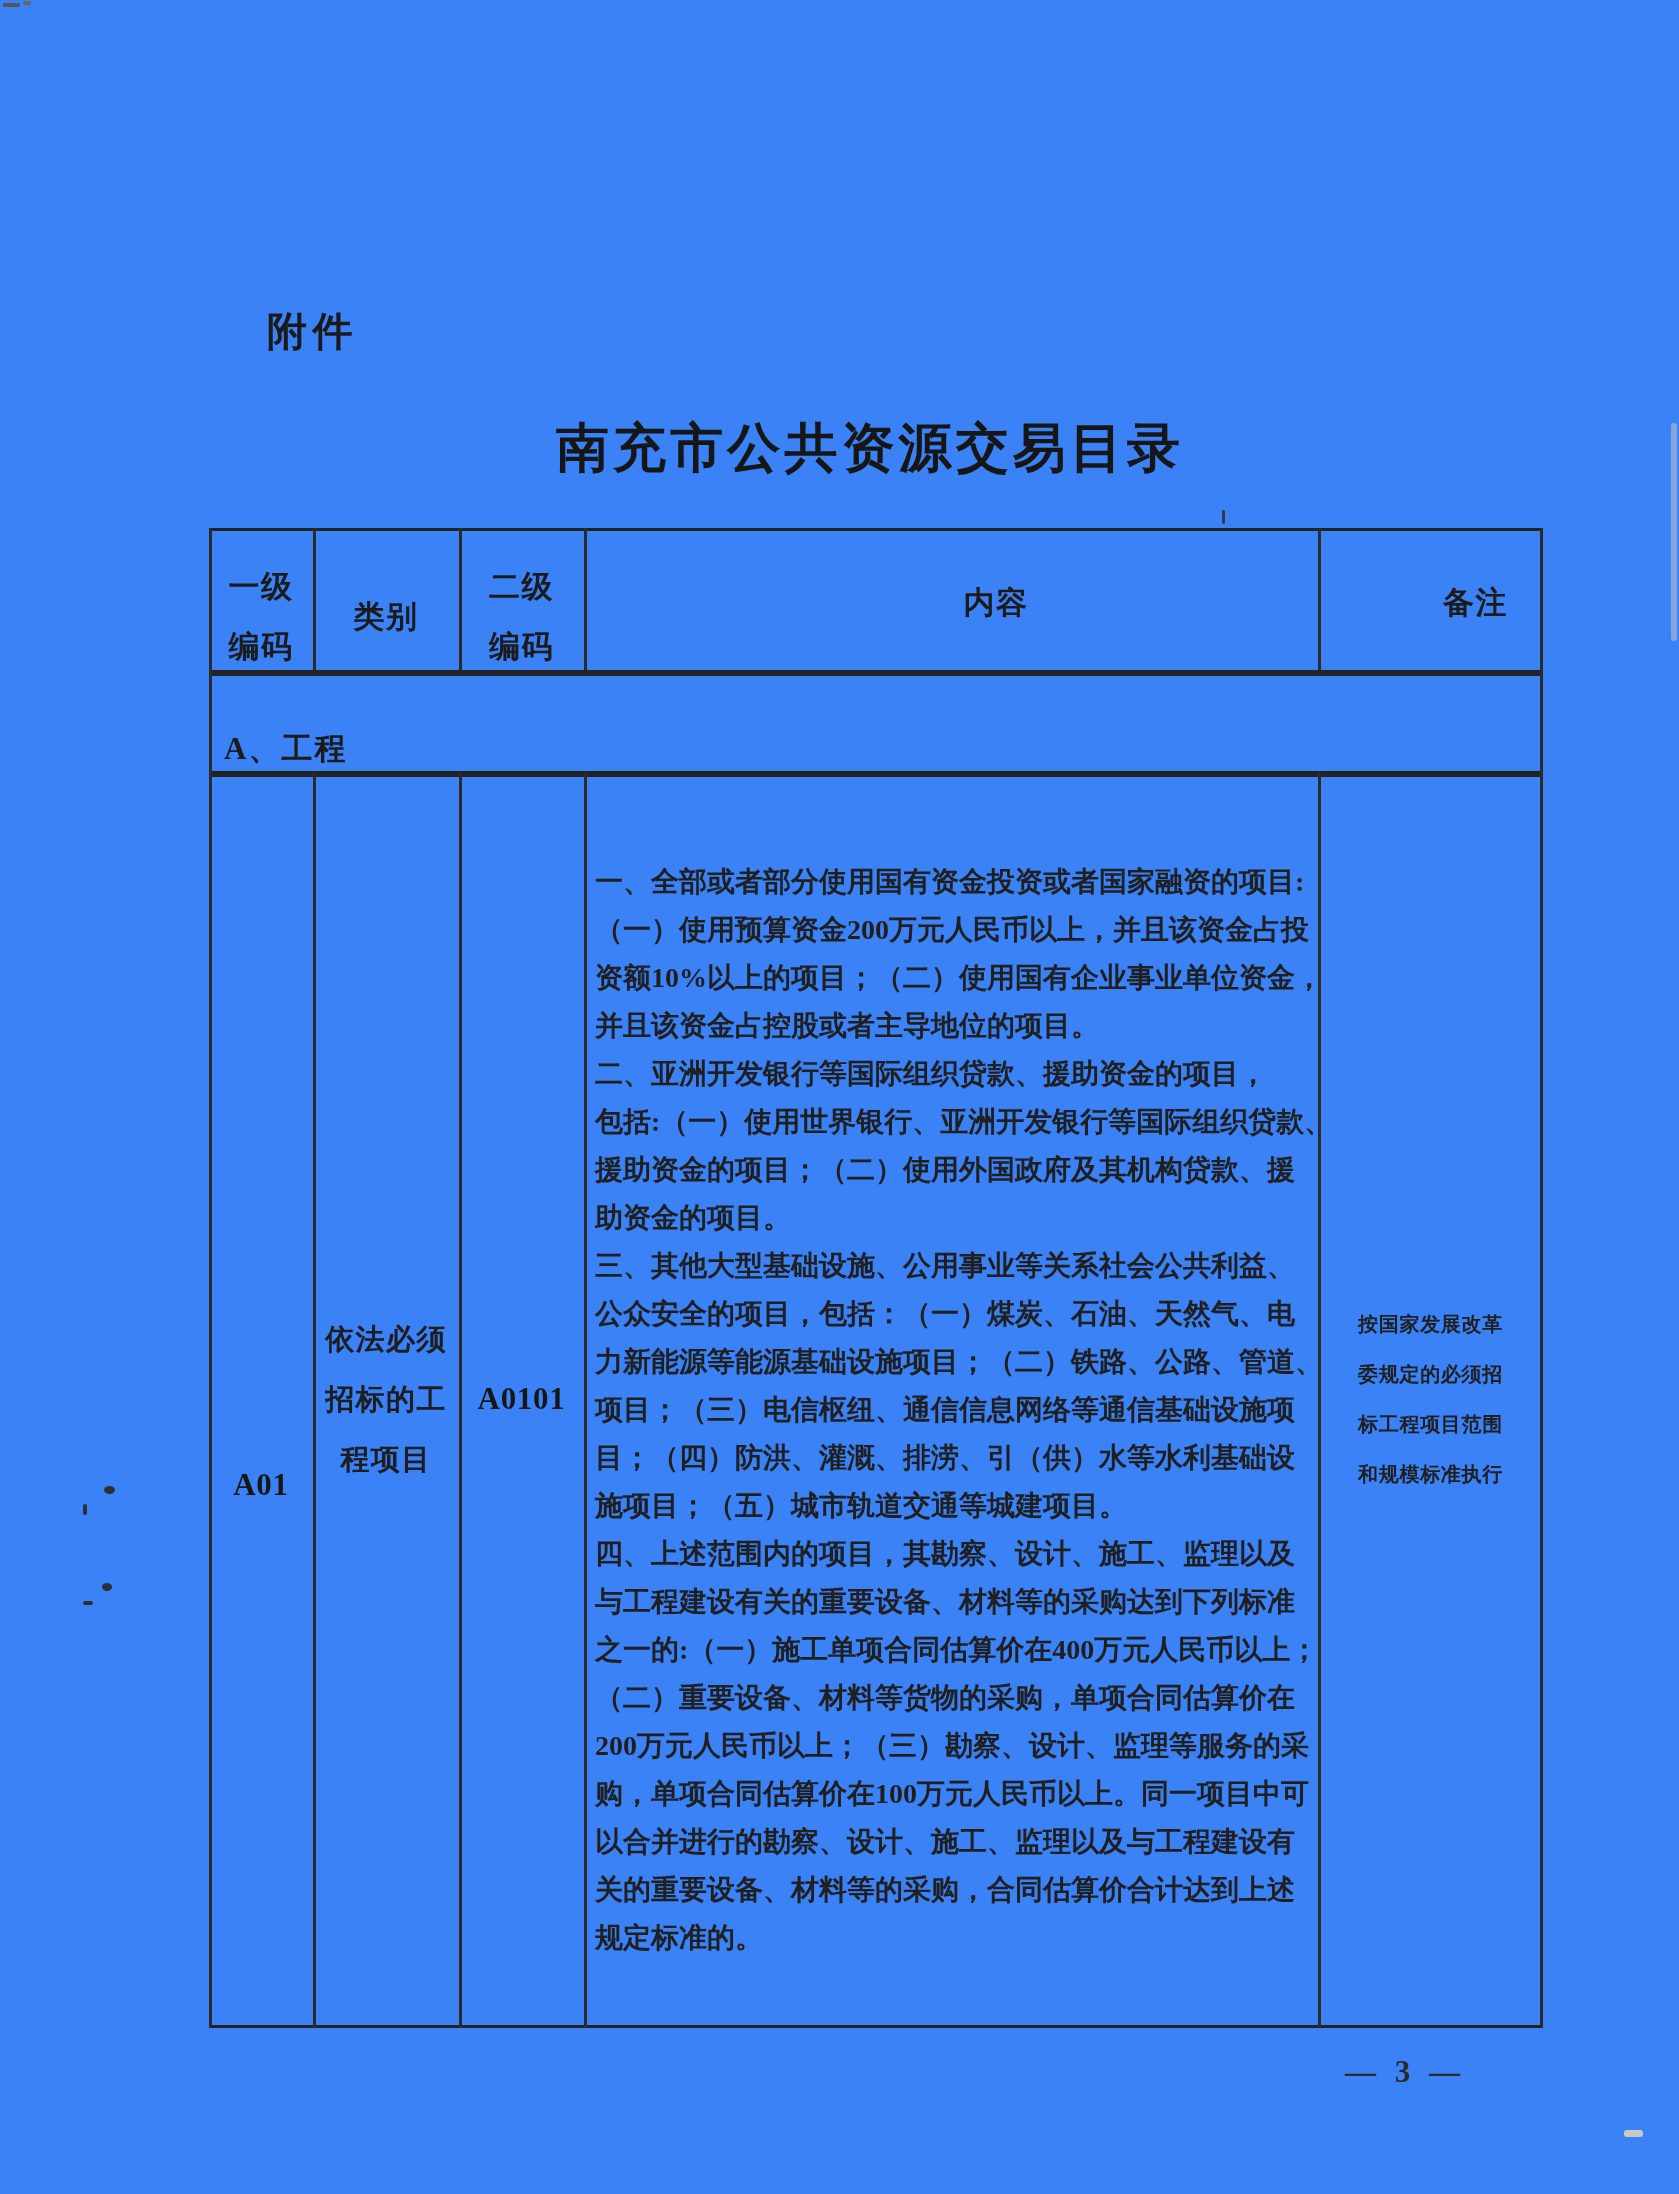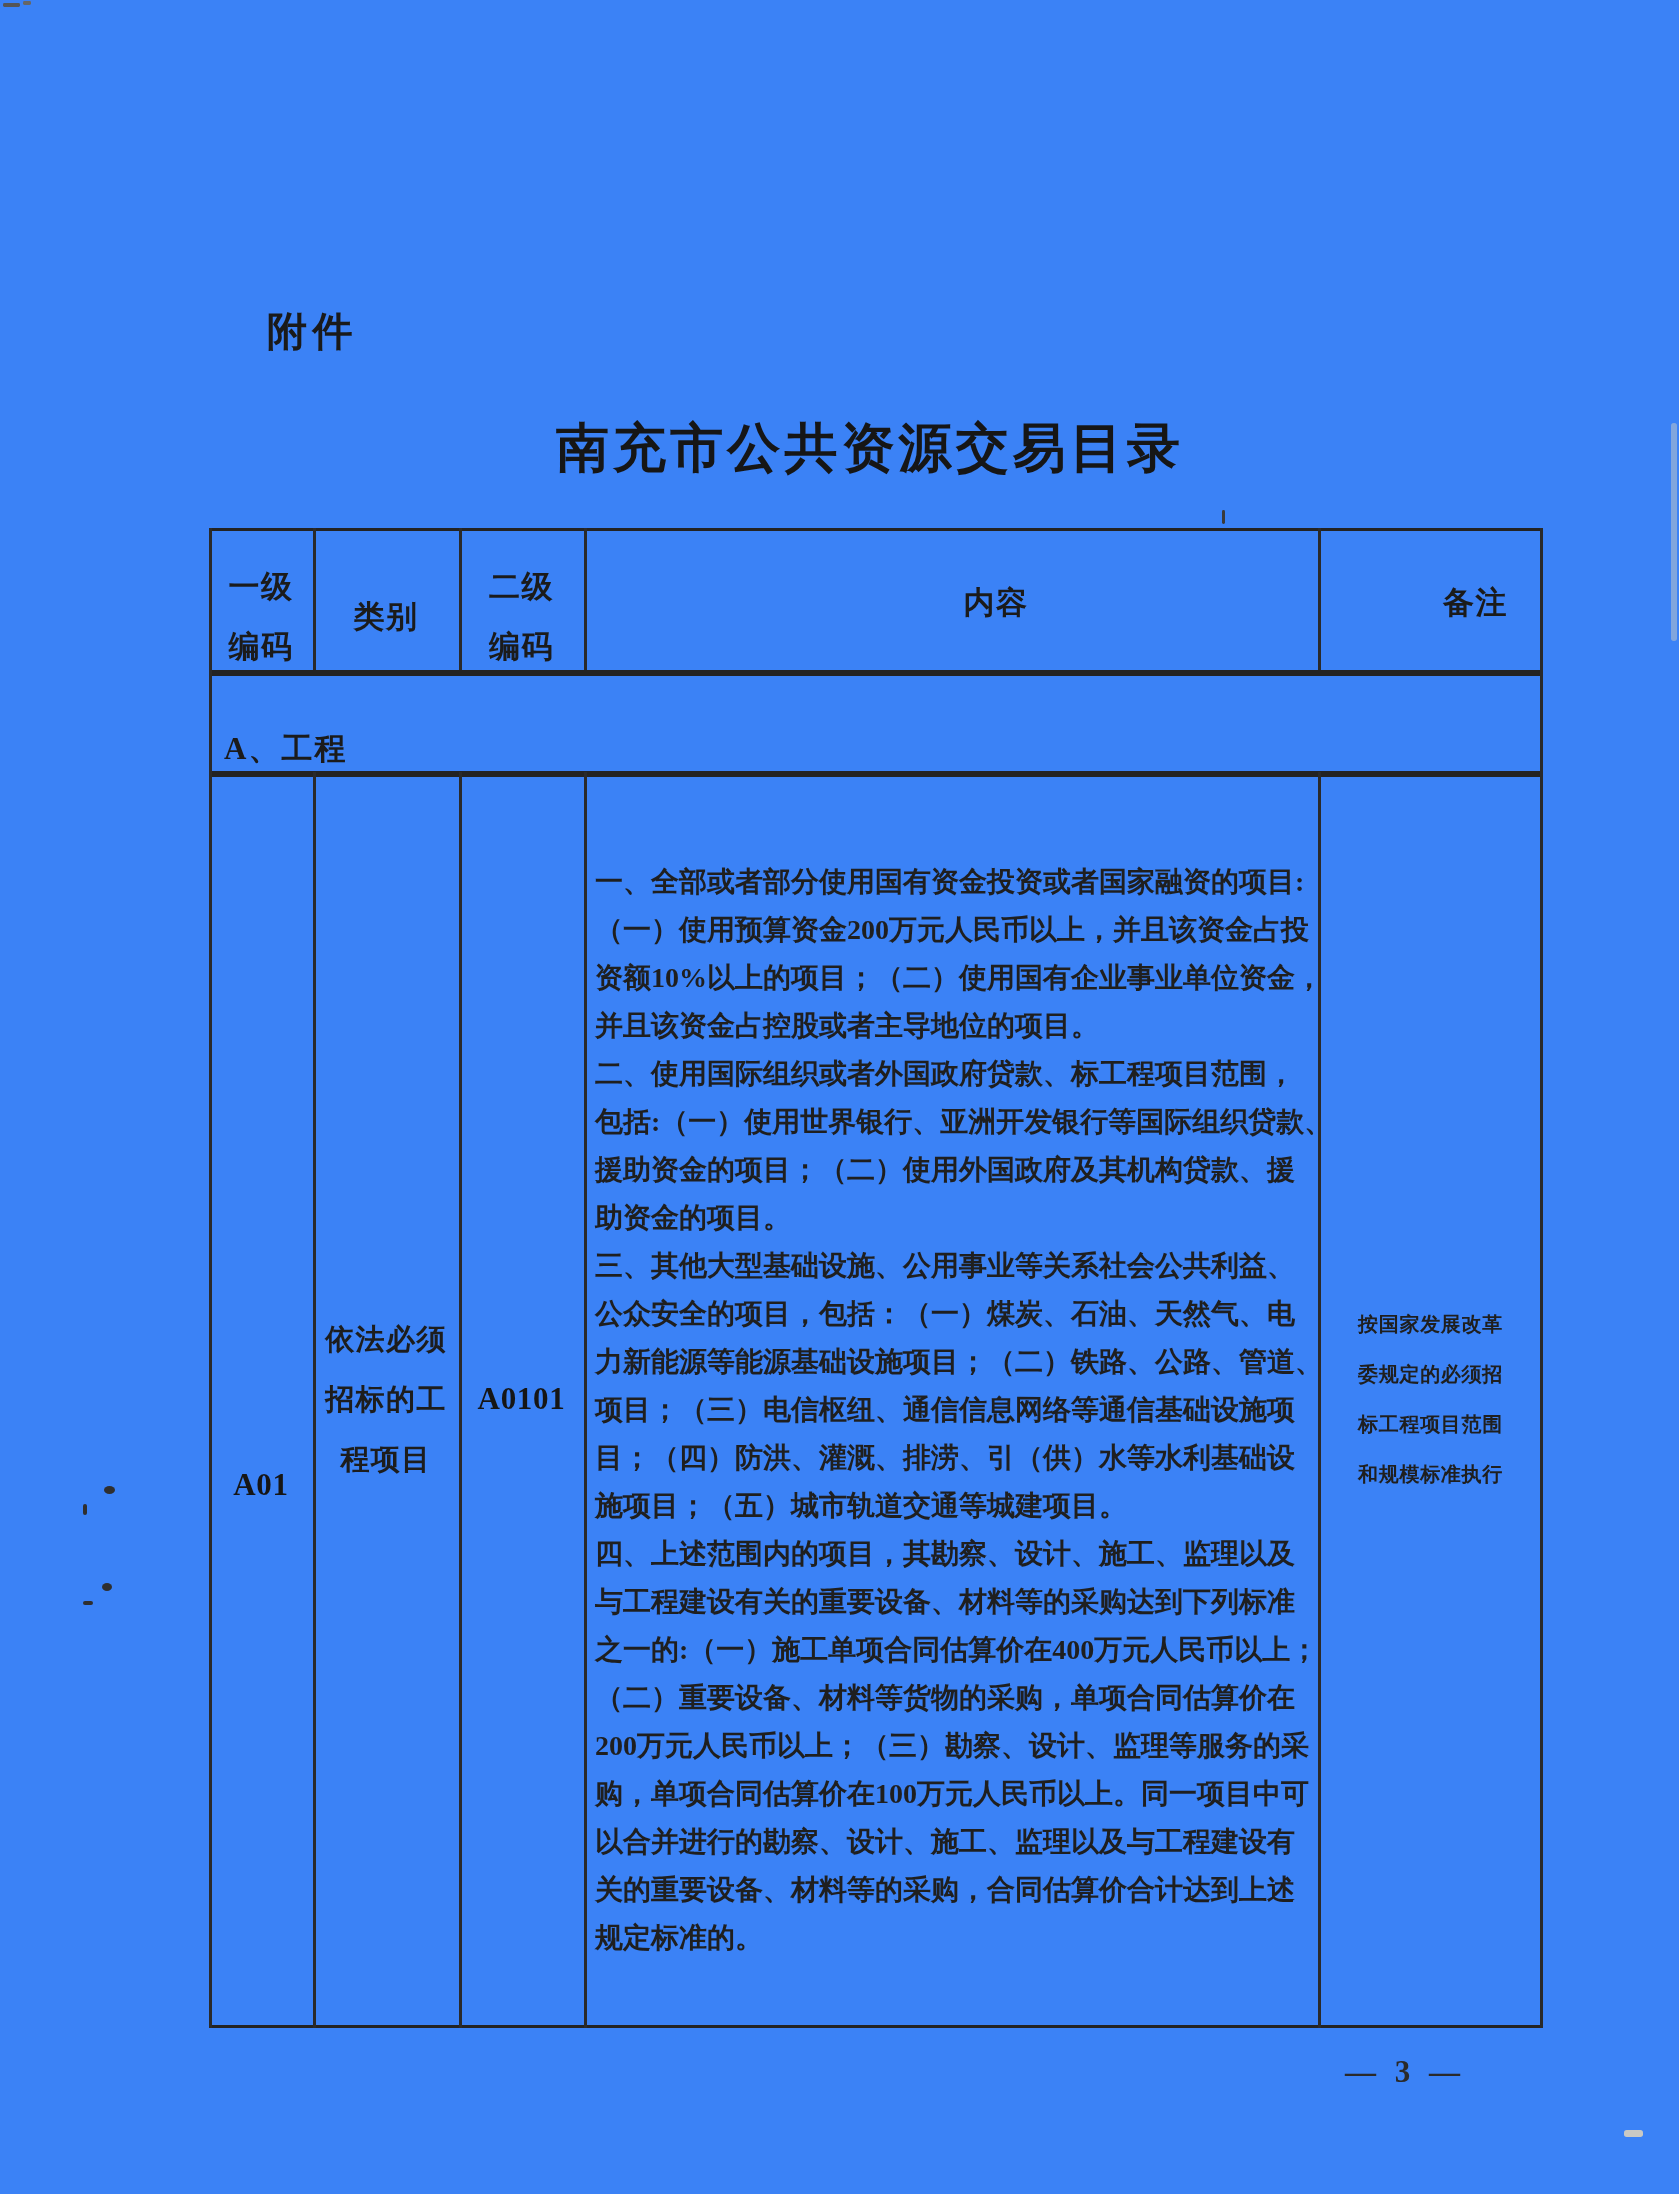--- a/index.html
+++ b/index.html
@@ -134,21 +134,21 @@
         <div class="category-line">程项目</div>
       </div>
     <div class="cell" style="left:250px;top:244px;width:125px;height:1253px;">
       <span class="code">A0101</span>
     </div>
     <div class="content-cell">
         <div class="content-line">一、全部或者部分使用国有资金投资或者国家融资的项目:</div>
         <div class="content-line">（一）使用预算资金200万元人民币以上，并且该资金占投</div>
         <div class="content-line">资额10%以上的项目；（二）使用国有企业事业单位资金，</div>
         <div class="content-line">并且该资金占控股或者主导地位的项目。</div>
-        <div class="content-line">二、使用国际组织或者外国政府贷款、标工程项目范围，</div>
+        <div class="content-line">二、亚洲开发银行等国际组织贷款、援助资金的项目，</div>
         <div class="content-line">包括:（一）使用世界银行、亚洲开发银行等国际组织贷款、</div>
         <div class="content-line">援助资金的项目；（二）使用外国政府及其机构贷款、援</div>
         <div class="content-line">助资金的项目。</div>
         <div class="content-line">三、其他大型基础设施、公用事业等关系社会公共利益、</div>
         <div class="content-line">公众安全的项目，包括：（一）煤炭、石油、天然气、电</div>
         <div class="content-line">力新能源等能源基础设施项目；（二）铁路、公路、管道、</div>
         <div class="content-line">项目；（三）电信枢纽、通信信息网络等通信基础设施项</div>
         <div class="content-line">目；（四）防洪、灌溉、排涝、引（供）水等水利基础设</div>
         <div class="content-line">施项目；（五）城市轨道交通等城建项目。</div>
         <div class="content-line">四、上述范围内的项目，其勘察、设计、施工、监理以及</div>

